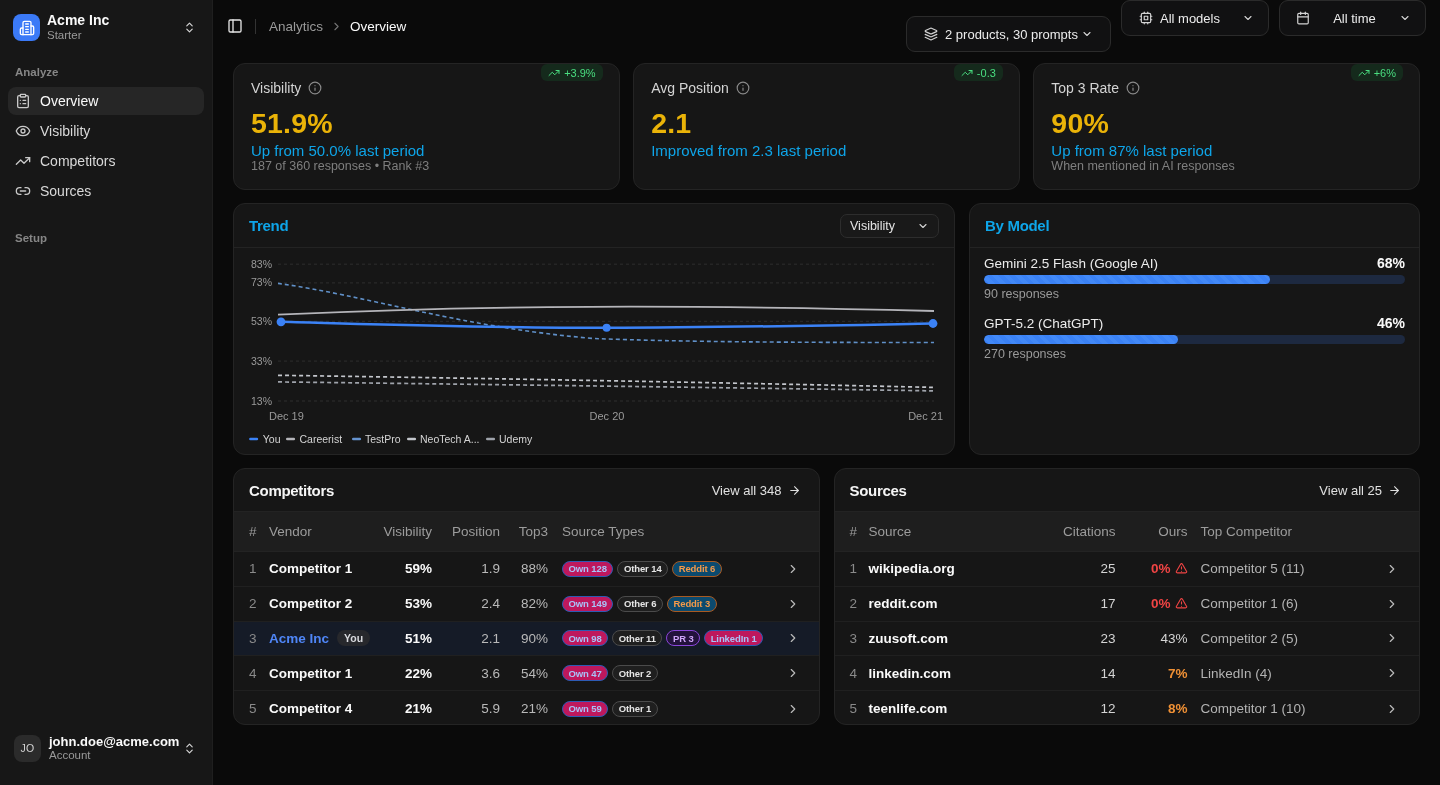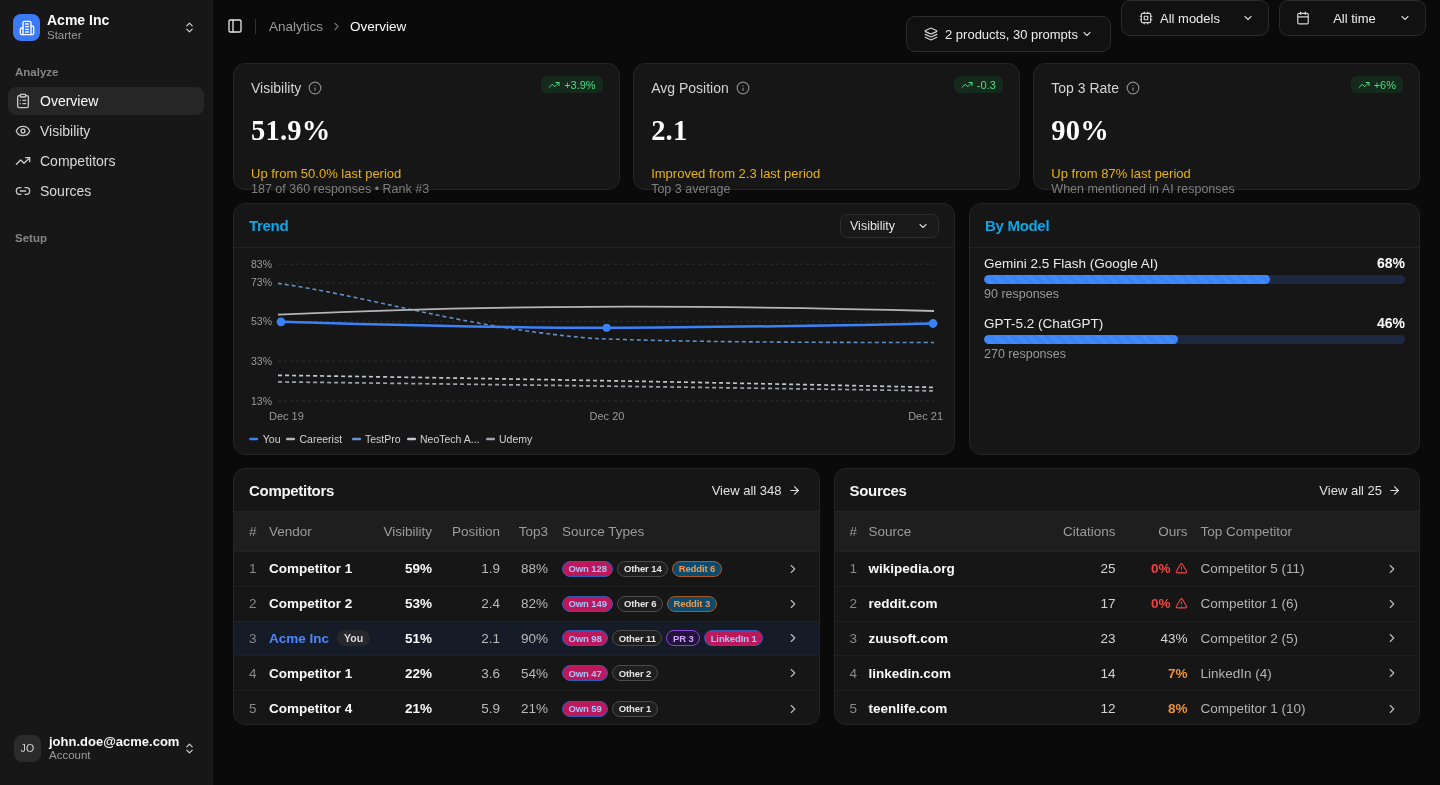--- a/index.html
+++ b/index.html
@@ -47,24 +47,24 @@
 .hdr-right { margin-left:auto; display:flex; gap:10px; }
 .hbtn { height:36px; border:1px solid #2b2b2b; border-radius:9px; background:#111112; display:flex; align-items:center; color:#ececec; font-size:13px; white-space:nowrap; }
 .hbtn .ic { color:#d4d4d4; }
 
 .content { padding:18px 20px 0 20px; }
 .row-stats { display:grid; grid-template-columns:1fr 1fr 1fr; gap:13.5px; margin-bottom:13px; }
 .card { background:#161616; border:1px solid #242424; border-radius:12px; position:relative; }
 .scard { height:127px; padding:16px 17px; }
 .scard-title { display:flex; align-items:center; gap:7px; font-size:14px; color:#d4d4d4; }
 .scard-title svg { color:#8a8a8a; }
-.scard-val { font-size:28.5px; font-weight:700; color:#ffffff; letter-spacing:.2px; margin-top:20px; line-height:30px;font-family:Liberation Serif, serif; }
-.scard-s1 { font-size:13px; color:#eab308; margin-top:20px; line-height:15px; }
+.scard-val { font-size:28.5px; font-weight:700; color:#eab308; letter-spacing:.2px; margin-top:12px; line-height:30px; }
+.scard-s1 { font-size:15px; color:#0ea5e9; margin-top:5px; line-height:15px; }
 .scard-s2 { font-size:12.5px; color:#7f7f7f; margin-top:1px; line-height:15px; }
-.badge { position:absolute; top:12px; right:16px; height:17px; display:flex; align-items:center; gap:4px; padding:0 7px; border-radius:6px; background:#152a1c; color:#4ade80; font-size:11px; font-weight:500; }
+.badge { position:absolute; top:0; right:16px; height:17px; display:flex; align-items:center; gap:4px; padding:0 7px; border-radius:6px; background:#152a1c; color:#4ade80; font-size:11px; font-weight:500; }
 .row-mid { display:grid; grid-template-columns:722px 1fr; gap:14px; margin-bottom:13px; }
 .card-hd { height:44px; display:flex; align-items:center; justify-content:space-between; padding:0 15px; border-bottom:1px solid #232323; }
 .card-hd h2 { font-size:15px; font-weight:700; color:#0ea5e9; letter-spacing:-0.3px; }
 .selbtn { width:99px; height:24px; border:1px solid #2d2d2d; border-radius:7px; display:flex; align-items:center; justify-content:space-between; padding:0 9px; font-size:12.5px; color:#e5e5e5; background:#191919; }
 .viewall { font-size:13px; color:#e0e0e0; display:flex; align-items:center; gap:6px; }
 
 .row-bot { display:grid; grid-template-columns:1fr 1fr; gap:14px; }
 .tbl-hd { height:43px; display:flex; align-items:center; justify-content:space-between; padding:0 18px 0 15px; border-bottom:1px solid #232323; }
 .tbl-hd h2 { font-size:15px; font-weight:700; color:#f5f5f5; letter-spacing:-0.3px; }
 .thead { height:40px; background:#1e1e1e; border-bottom:1px solid #232323; color:#9c9c9c; font-size:13.5px; }
@@ -260,21 +260,20 @@
         </div>
         <div class="badge">
           <svg width="12" height="12" viewBox="0 0 24 24" fill="none" stroke="currentColor" stroke-width="2" stroke-linecap="round" stroke-linejoin="round">
               <polyline points="22 7 13.5 15.5 8.5 10.5 2 17"></polyline>
               <polyline points="16 7 22 7 22 13"></polyline>
             </svg>
           -0.3
         </div>
         <div class="scard-val">2.1</div>
         <div class="scard-s1">Improved from 2.3 last period</div>
-        <div class="scard-s2">Top 3 average</div>
       </div>
       <div class="card scard">
         <div class="scard-title">Top 3 Rate
           <svg width="14" height="14" viewBox="0 0 24 24" fill="none" stroke="currentColor" stroke-width="2" stroke-linecap="round" stroke-linejoin="round">
               <circle cx="12" cy="12" r="10"></circle>
               <path d="M12 16v-4"></path>
               <path d="M12 8h.01"></path>
             </svg>
         </div>
         <div class="badge">

